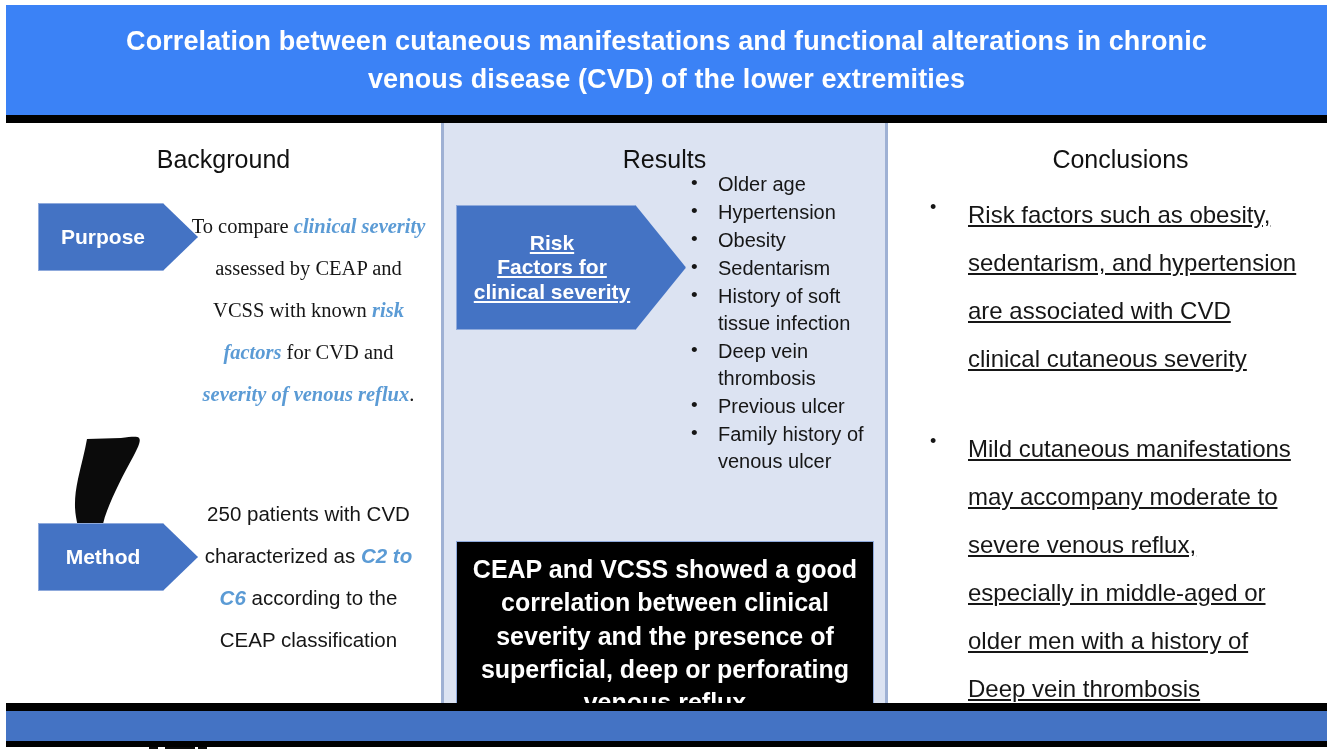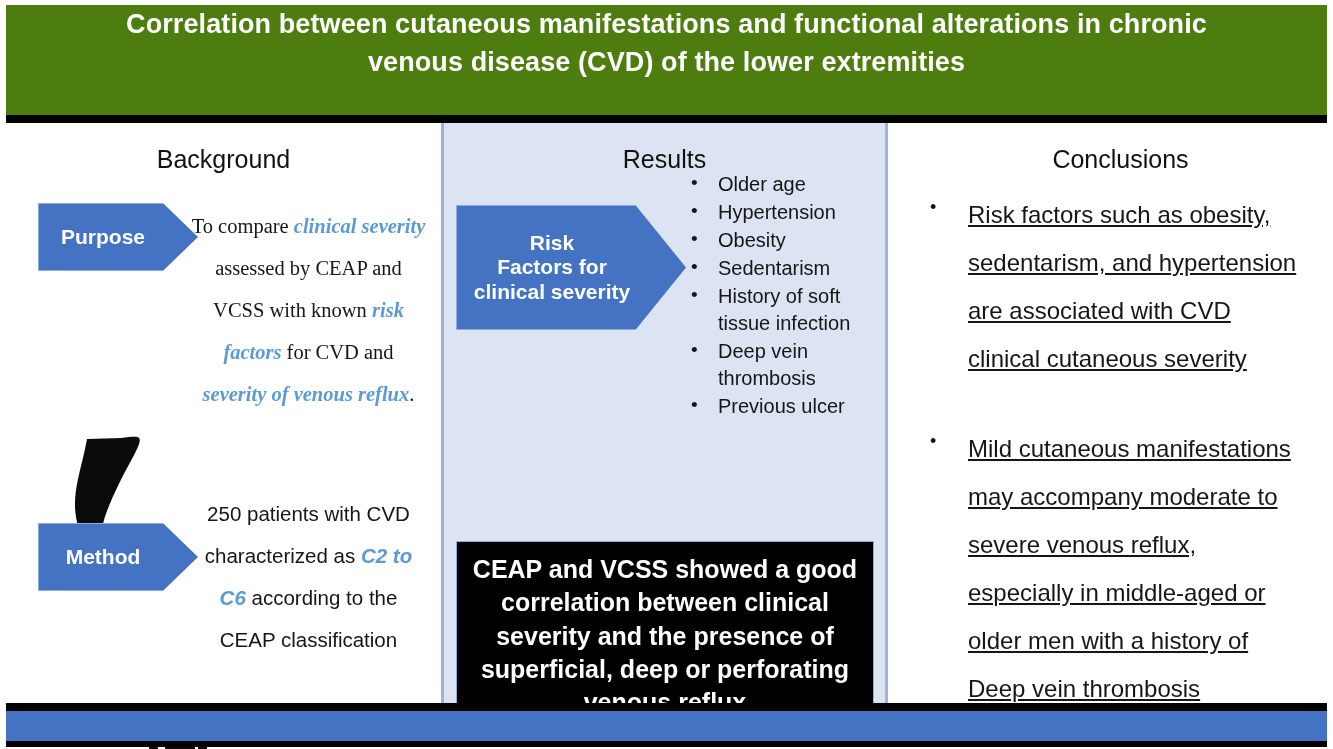--- a/index.html
+++ b/index.html
@@ -18,22 +18,23 @@
     overflow: hidden;
   }
 
   
   .header-bar {
     position: absolute;
     left: 6px;
     top: 5px;
     width: 1321px;
     height: 110px;
-    background: #4d7c0f;
+    background: #3b82f6;
     display: flex;
+    align-items: center;
     justify-content: center;
   }
   .header-title {
     color: #ffffff;
     font-size: 27px;
     font-weight: bold;
     line-height: 1.42;
     text-align: center;
     max-width: 1130px;
     letter-spacing: 0.1px;
@@ -101,20 +102,21 @@
     left: 32px; top: 400px;
     width: 160px; height: 68px;
     font-size: 21px;
     padding-right: 30px;
   }
   .chev-risk {
     left: 12px; top: 82px;
     width: 230px; height: 125px;
     font-size: 21px;
     padding-right: 38px;
+    text-decoration: underline;
   }
 
   
   .para {
     position: absolute;
     font-size: 20.5px;
     line-height: 2.05;
     color: #161616;
     text-align: center;
   }
@@ -283,20 +285,21 @@
       </div>
 
       <ul class="result-list">
         <li>Older age</li>
         <li>Hypertension</li>
         <li>Obesity</li>
         <li>Sedentarism</li>
         <li>History of soft tissue infection</li>
         <li>Deep vein thrombosis</li>
         <li>Previous ulcer</li>
+        <li>Family history of venous ulcer</li>
       </ul>
 
       <svg class="icon warn-icon" viewBox="0 0 130 120">
         <path fill="#0B0B0B" d="M65,6 C70,6 74,9 77,14 L124,99 C127,105 127,110 123,113
                  C120,115 116,116 110,116 L20,116 C14,116 10,115 7,113
                  C3,110 3,105 6,99 L53,14 C56,9 60,6 65,6 Z"></path>
         <rect x="57" y="40" width="16" height="36" fill="#FFFFFF"></rect>
         <rect x="57" y="83" width="16" height="15" fill="#FFFFFF"></rect>
       </svg>
 

